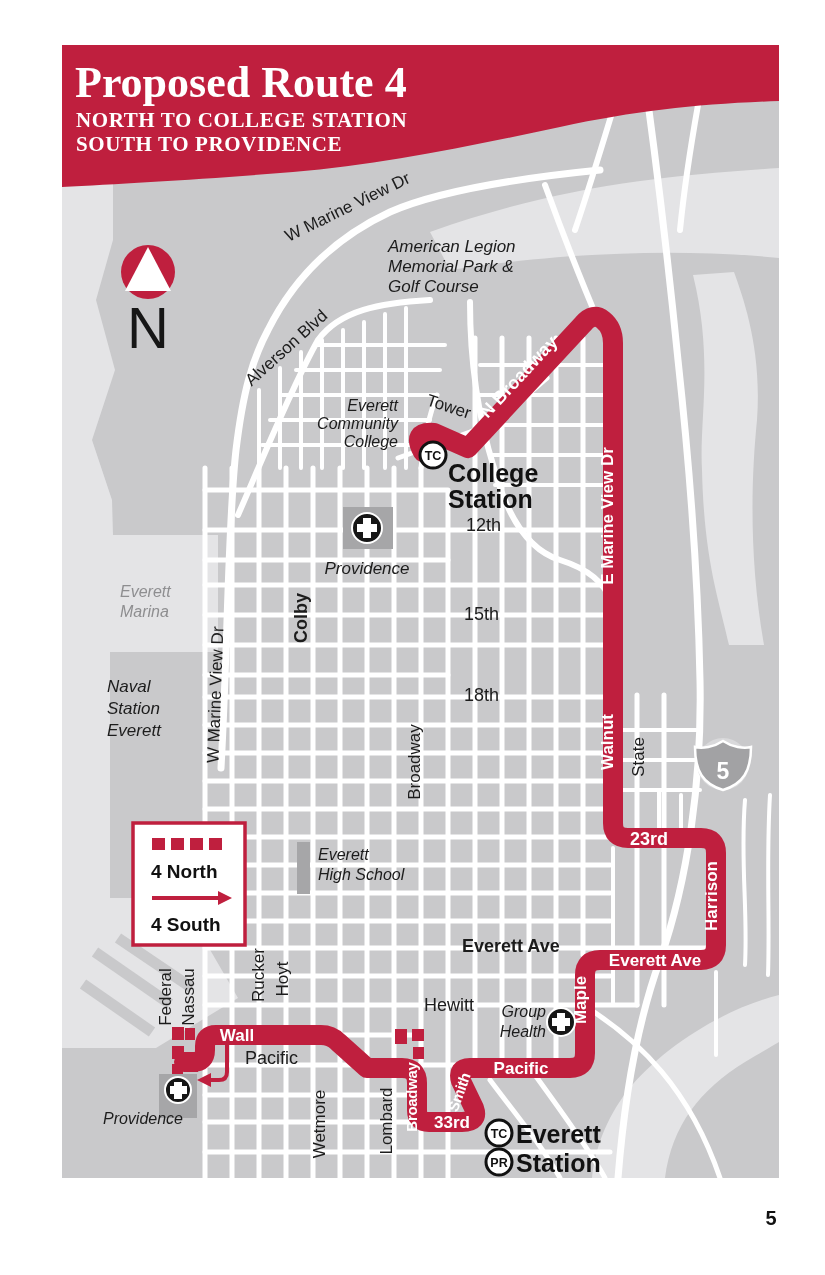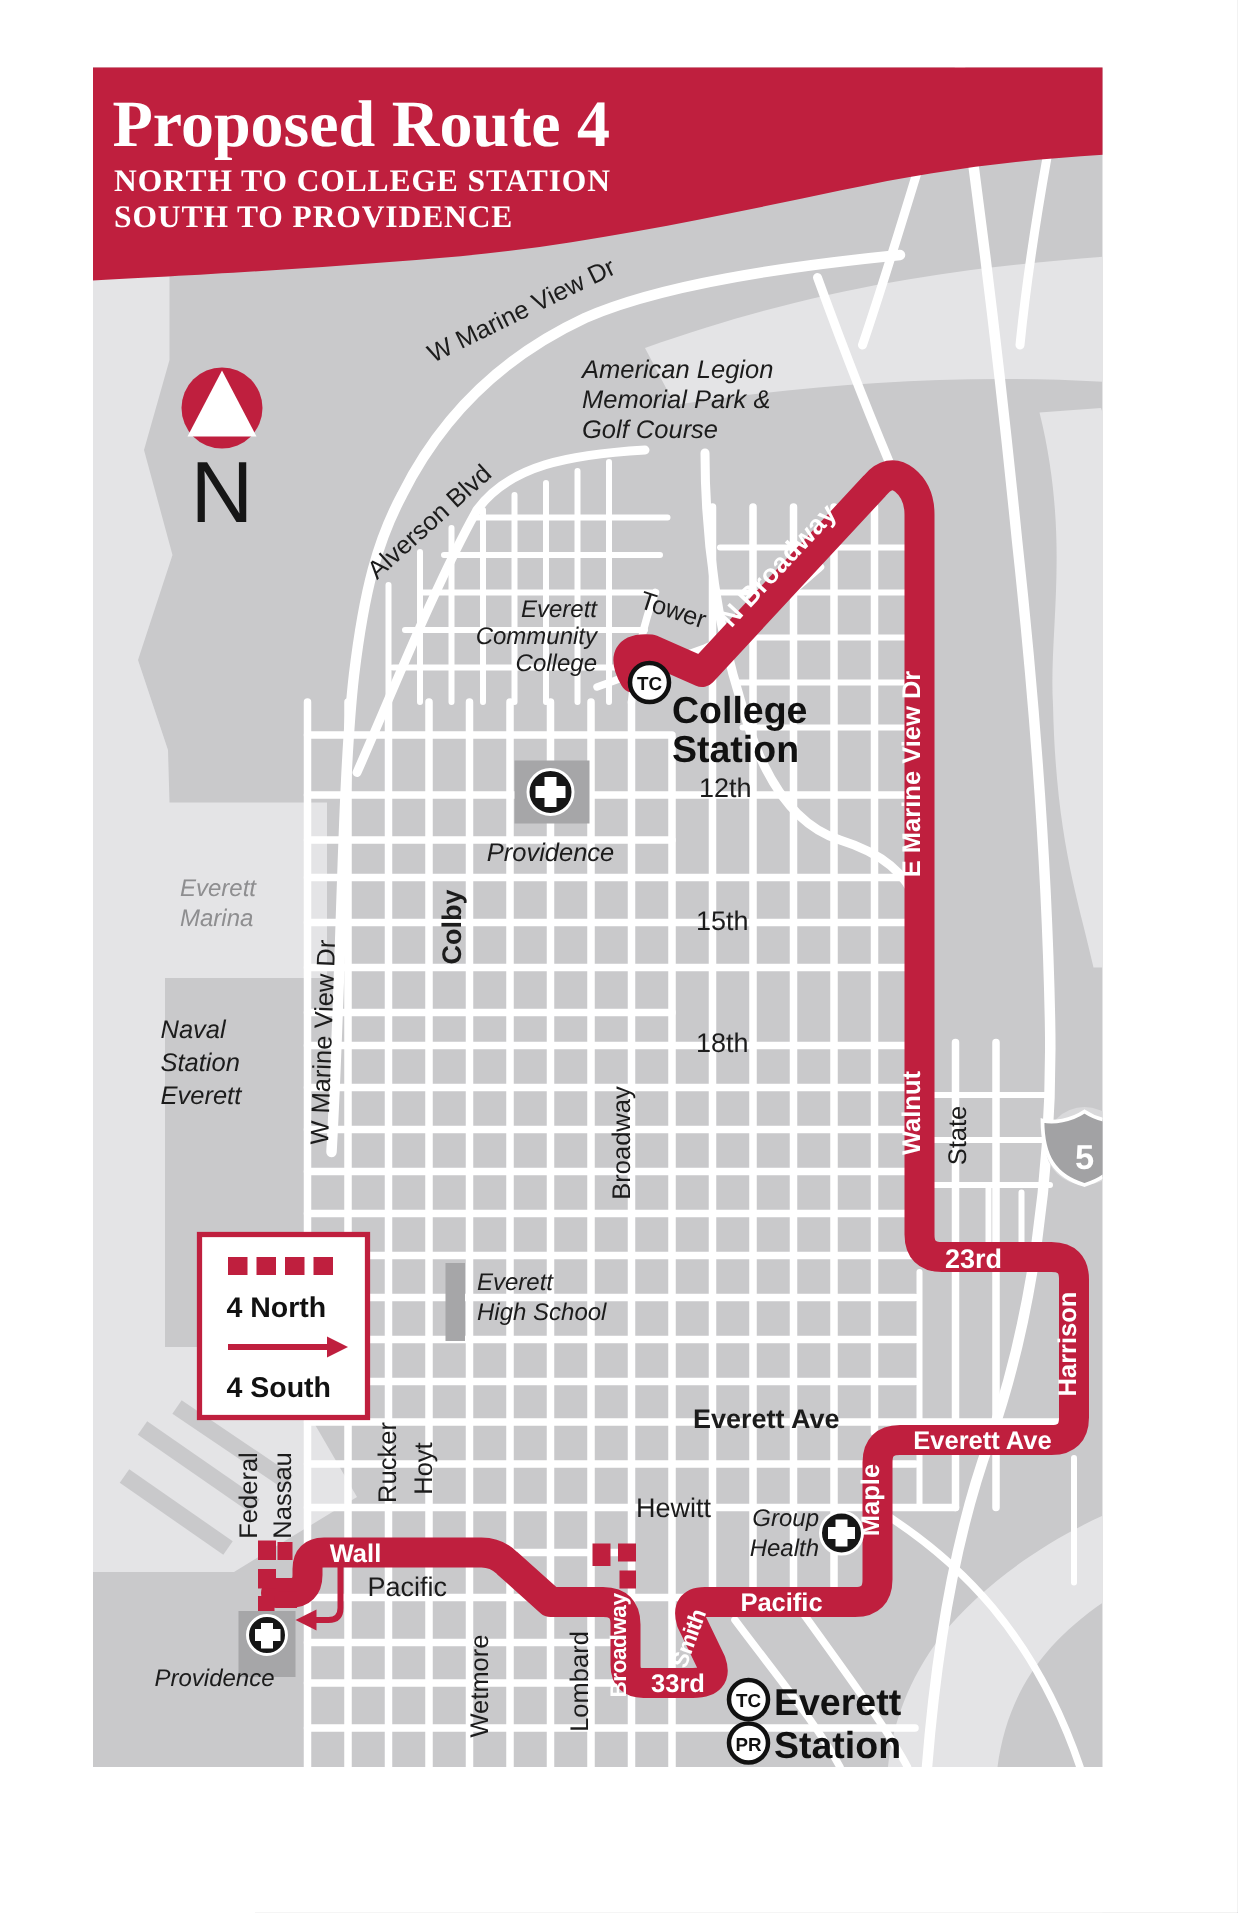--- a/index.html
+++ b/index.html
@@ -1,16 +1,16 @@
 <!DOCTYPE html>
 <html><head>
 <meta charset="utf-8">
 <style>
   html,body{margin:0;padding:0;background:#fff;}
-  .page{position:relative;width:735px;height:1275px;background:#ffffff;overflow:hidden;}
+  .page{position:relative;width:825px;height:1275px;background:#ffffff;overflow:hidden;}
   svg{position:absolute;left:0;top:0;}
   
   .t-title{font:700 44px "Liberation Serif",serif;fill:#ffffff;}
   .t-sub{font:700 21px "Liberation Serif",serif;fill:#ffffff;letter-spacing:.6px;}
   .lbl{font:400 17px "Liberation Sans",sans-serif;fill:#1c1c1c;}
   .lbl-b18{font:700 18px "Liberation Sans",sans-serif;fill:#1c1c1c;}
   .lbl-i{font:italic 400 16px "Liberation Sans",sans-serif;fill:#1c1c1c;}
   .lbl-i17{font:italic 400 17px "Liberation Sans",sans-serif;fill:#1c1c1c;}
   .lbl-i-gray{font:italic 400 16px "Liberation Sans",sans-serif;fill:#8e8e90;}
   .rt{font:700 17px "Liberation Sans",sans-serif;fill:#ffffff;}

